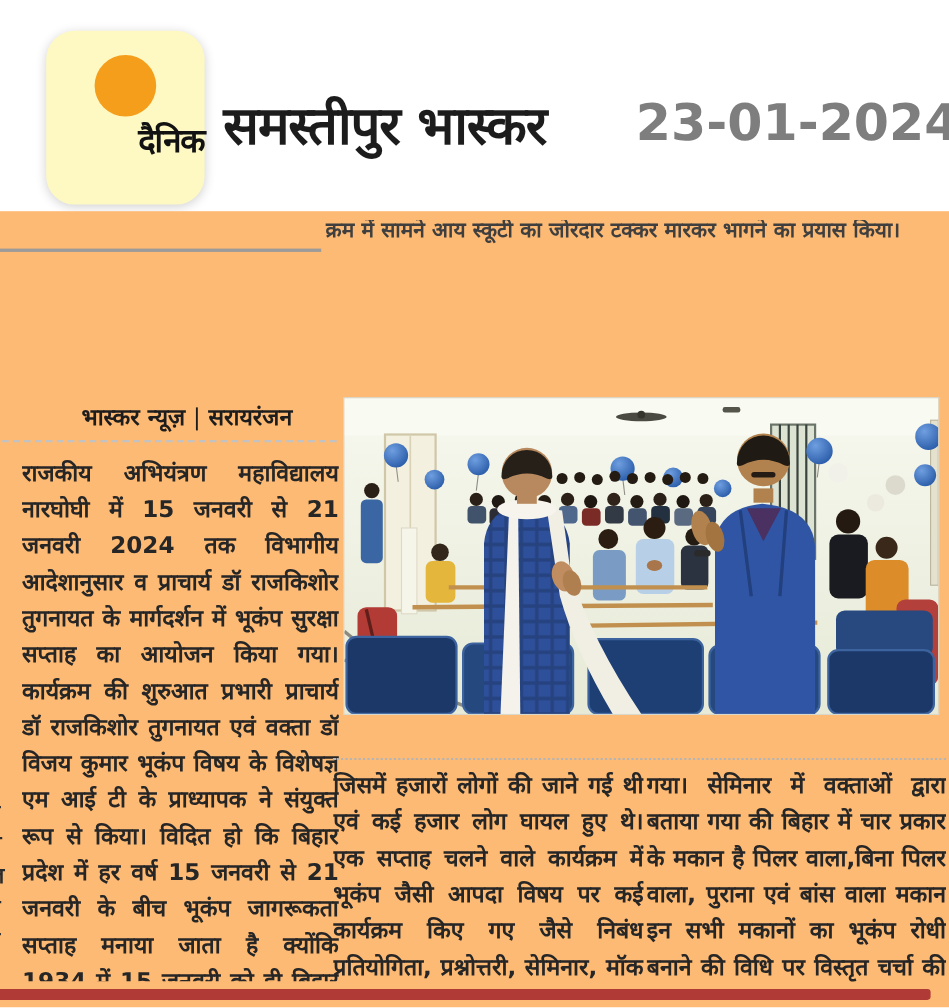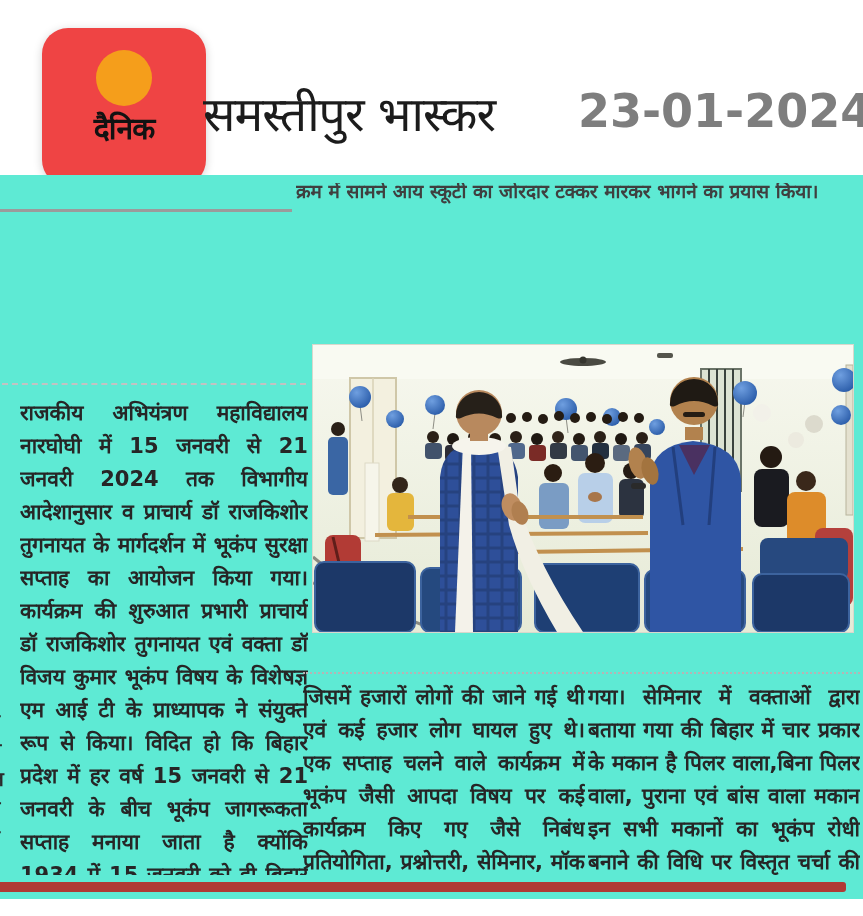--- a/index.html
+++ b/index.html
@@ -1,31 +1,31 @@
 <!DOCTYPE html>
 <html><head>
 <meta charset="utf-8">
 <style>
   html,body{margin:0;padding:0;background:#ffffff;}
   .page{position:relative;width:863px;height:916px;background:#ffffff;overflow:hidden;
         font-family:"DejaVu Sans","Liberation Sans",sans-serif;}
   
   .header{position:absolute;left:0;top:0;width:863px;height:196px;background:#ffffff;}
-  .logo{position:absolute;left:42px;top:28px;width:164px;height:158px;background:#ef4444;
-        border-radius:26px;box-shadow:0 2px 10px rgba(0,0,0,.18);text-align:center;}
+  .logo{position:absolute;left:42px;top:28px;width:144px;height:158px;background:#fef9c3;
+        border-radius:26px;box-shadow:0 2px 10px rgba(0,0,0,.18);text-align:right;}
   .logo-sun{position:absolute;left:50%;top:22px;transform:translateX(-50%);
         width:56px;height:56px;border-radius:50%;background:#f59e1b;}
   .logo-text{position:absolute;left:0;top:84px;width:100%;font-weight:800;color:#121212;
         font-size:30px;line-height:33px;letter-spacing:-1px;}
-  .masthead-title{position:absolute;left:203px;top:80px;font-size:48px;font-weight:400;
+  .masthead-title{position:absolute;left:203px;top:80px;font-size:48px;font-weight:700;
         color:#1c1c1c;letter-spacing:-1px;white-space:nowrap;}
   .masthead-date{position:absolute;left:578px;top:84px;font-size:46px;font-weight:700;
         color:#7e7e7e;letter-spacing:0px;white-space:nowrap;}
   
-  .clip{position:absolute;left:0;top:175px;width:863px;height:724px;background:#5eead4;}
+  .clip{position:absolute;left:0;top:192px;width:863px;height:724px;background:#fdba74;}
   .top-strip{position:absolute;left:296px;top:8px;width:566px;height:36px;overflow:hidden;}
   .top-strip-inner{margin-top:-5px;font-size:19px;font-weight:600;color:#3f3f3f;
         white-space:nowrap;letter-spacing:0px;}
   .top-rule{position:absolute;left:0;top:34px;width:292px;height:3px;background:#9b9b9b;}
   .headline{position:absolute;left:16px;top:56px;width:840px;height:96px;overflow:hidden;
         font-size:55px;line-height:92px;font-weight:800;color:#0f0f0f;letter-spacing:-1px;
         white-space:nowrap;}
   .byline{position:absolute;left:74px;top:172px;font-size:21px;font-weight:800;color:#1d1d1d;
         white-space:nowrap;}
   .byline .sep{display:inline-block;margin:0 7px;color:#1d1d1d;font-weight:400;}
@@ -63,20 +63,23 @@
   </div>
 
   <div class="clip">
 
     <div class="top-strip">
       <div class="top-strip-inner">क्रम में सामने आय स्कूटी का जोरदार टक्कर मारकर भागने का प्रयास किया।</div>
     </div>
     <div class="top-rule"></div>
 
 
+    <div class="byline">
+      <span>भास्कर न्यूज़</span><span class="sep">|</span><span>सरायरंजन</span>
+    </div>
     <div class="byline-rule"></div>
 
     <div class="col col-left">राजकीय अभियंत्रण महाविद्यालय नारघोघी में 15 जनवरी से 21 जनवरी 2024 तक विभागीय आदेशानुसार व प्राचार्य डॉ राजकिशोर तुगनायत के मार्गदर्शन में भूकंप सुरक्षा सप्ताह का आयोजन किया गया। कार्यक्रम की शुरुआत प्रभारी प्राचार्य डॉ राजकिशोर तुगनायत एवं वक्ता डॉ विजय कुमार भूकंप विषय के विशेषज्ञ एम आई टी के प्राध्यापक ने संयुक्त रूप से किया। विदित हो कि बिहार प्रदेश में हर वर्ष 15 जनवरी से 21 जनवरी के बीच भूकंप जागरूकता सप्ताह मनाया जाता है क्योंकि 1934 में 15 जनवरी को ही बिहार में प्रलयकारी भूकंप आया था</div>
 
     <div class="photo">
       <svg width="540" height="287" viewBox="0 0 540 287" xmlns="http://www.w3.org/2000/svg">
         <defs>
           <linearGradient id="wallGrad" x1="0" y1="0" x2="0" y2="1">
             <stop offset="0" stop-color="#f7f8ef"></stop>
               <stop offset="1" stop-color="#e6ead6"></stop>

